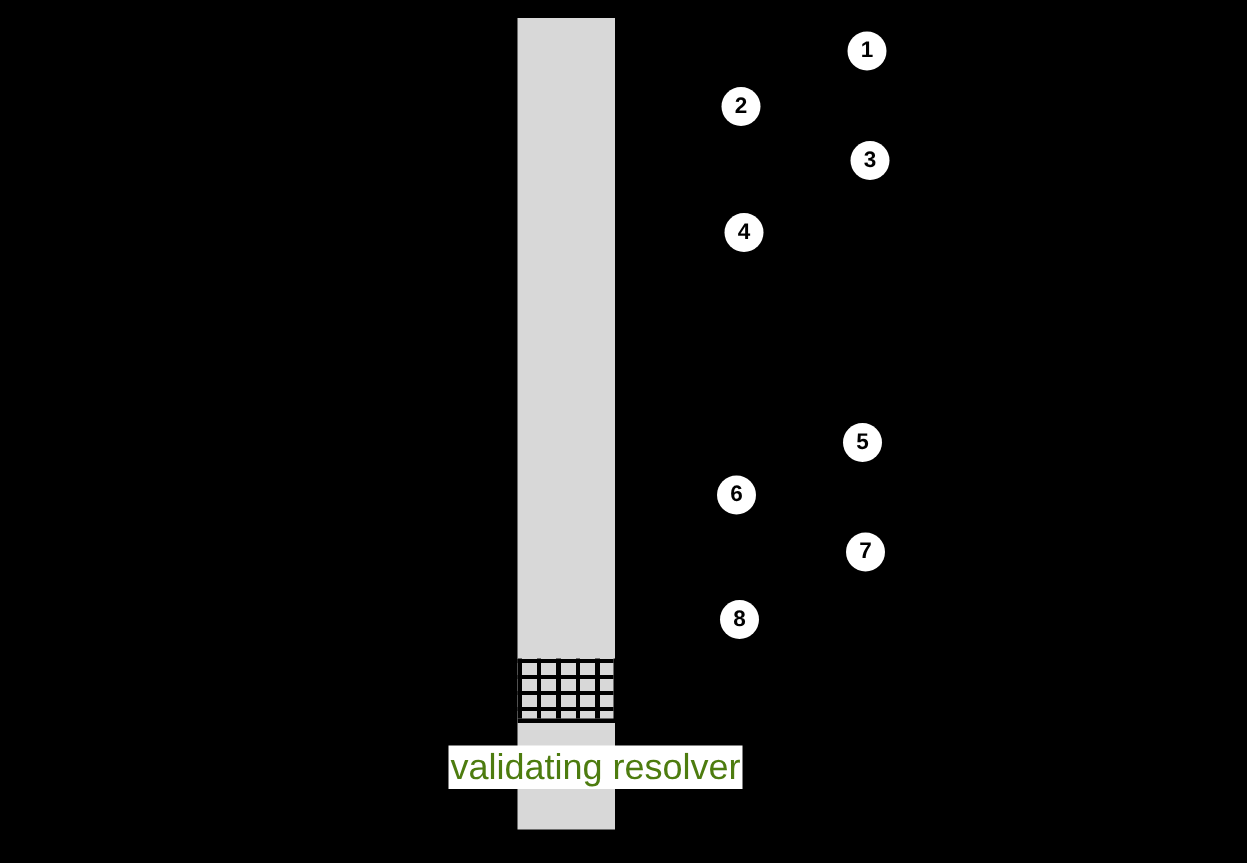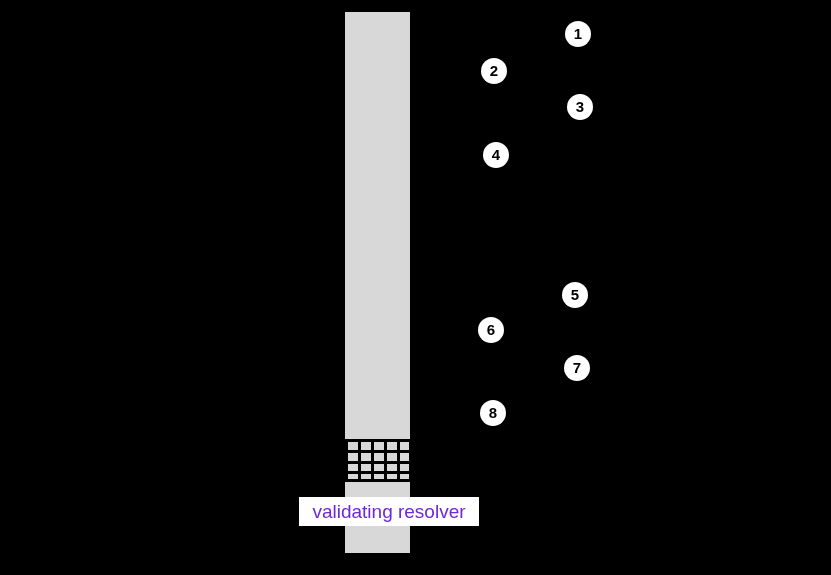--- a/index.html
+++ b/index.html
@@ -34,25 +34,25 @@
       repeating-linear-gradient(to right, #000 0 3px, transparent 3px 13px),
       repeating-linear-gradient(to bottom, #000 0 3px, transparent 3px 10.75px);
     border-bottom: 3px solid #000;
     border-right: 1px solid #000;
     box-sizing: border-box;
   }
   .label-box {
     position: absolute;
     left: 299px;
     top: 497px;
-    width: 180px;
+    width: 196px;
     height: 29px;
     background: #fff;
-    color: #6d28d9;
-    font-size: 19px;
+    color: #4d7c0f;
+    font-size: 24px;
     line-height: 29px;
     text-align: center;
     white-space: nowrap;
   }
   .marker {
     position: absolute;
     width: 26px;
     height: 26px;
     border-radius: 50%;
     background: #fff;

